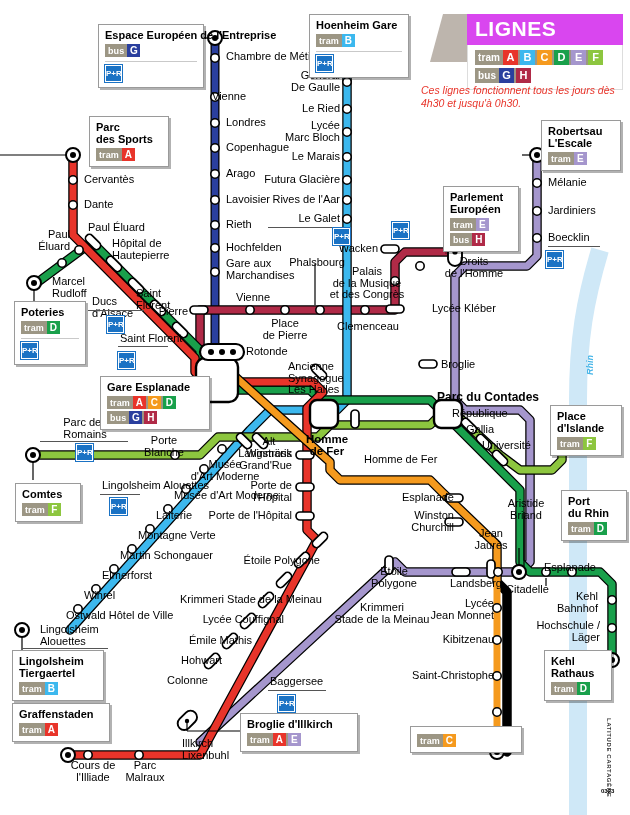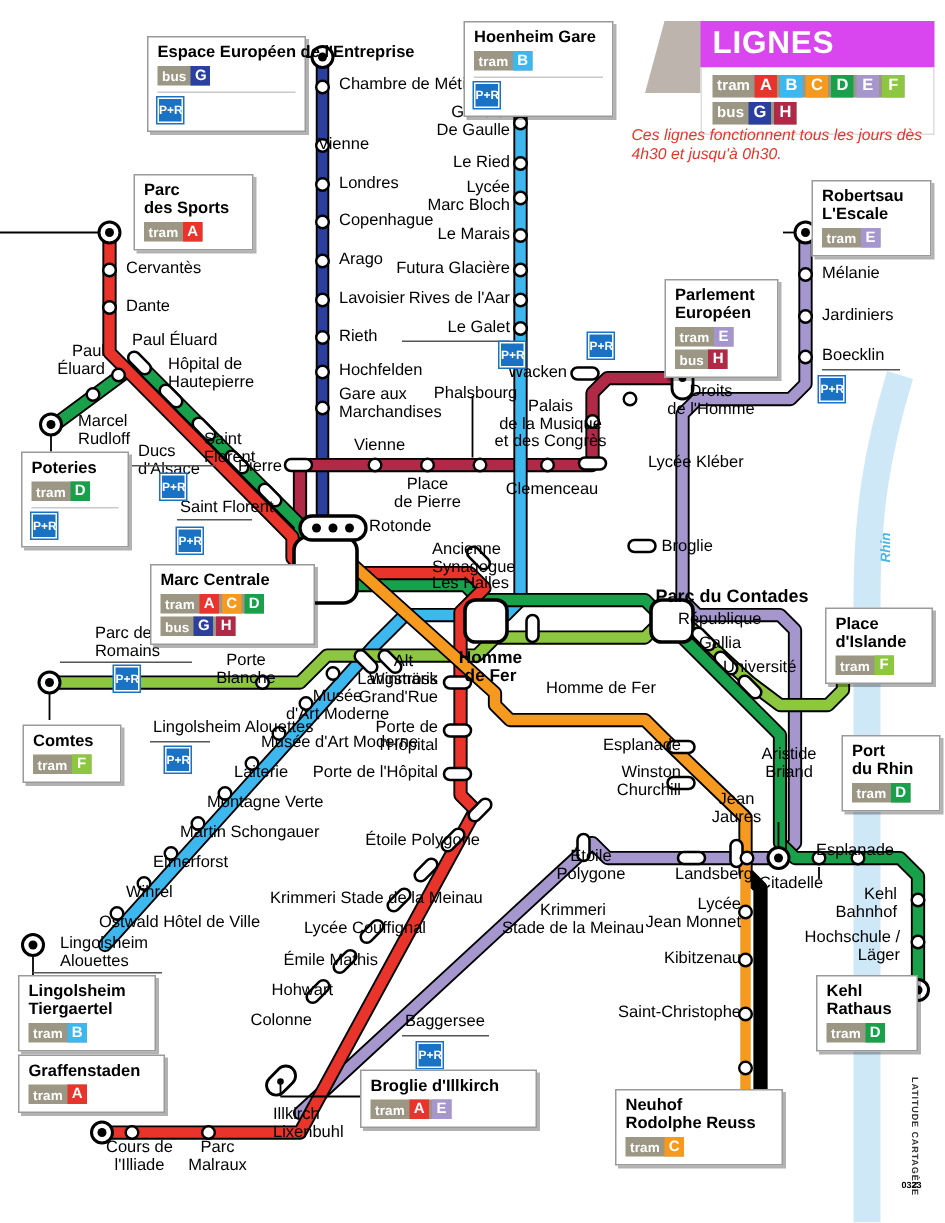--- a/index.html
+++ b/index.html
@@ -493,21 +493,21 @@
     <span class="chip">
       <span class="mode">tram</span>
       <span class="ln" style="background:#19a04b">D</span>
         </span>
   </div>
   <div class="sep"></div>
   <div class="pr"></div>
 </div>
 
 <div class="box" style="left:100px;top:376px;width:96px">
-  <div class="tt">Marc Centrale</div>
+  <div class="tt">Gare Esplanade</div>
   <div class="chips">
     <span class="chip">
       <span class="mode">tram</span>
       <span class="ln" style="background:#e8342a">A</span>
       <span class="ln" style="background:#f59a1e;margin-left:2px">C</span>
       <span class="ln" style="background:#19a04b;margin-left:2px">D</span>
         </span>
   </div>
   <div class="chips" style="margin-top:2px">
     <span class="chip">
@@ -609,21 +609,20 @@
   <div class="chips">
     <span class="chip">
       <span class="mode">tram</span>
       <span class="ln" style="background:#e8342a">A</span>
       <span class="ln" style="background:#a596cd;margin-left:2px">E</span>
         </span>
   </div>
 </div>
 
 <div class="box" style="left:410px;top:726px;width:98px">
-  <div class="tt">Neuhof<br>Rodolphe Reuss</div>
   <div class="chips">
     <span class="chip">
       <span class="mode">tram</span>
       <span class="ln" style="background:#f59a1e">C</span>
         </span>
   </div>
 </div>
 
 <div id="legend" style="left:467px;top:14px;width:156px">
   <div class="hdr">LIGNES</div>

